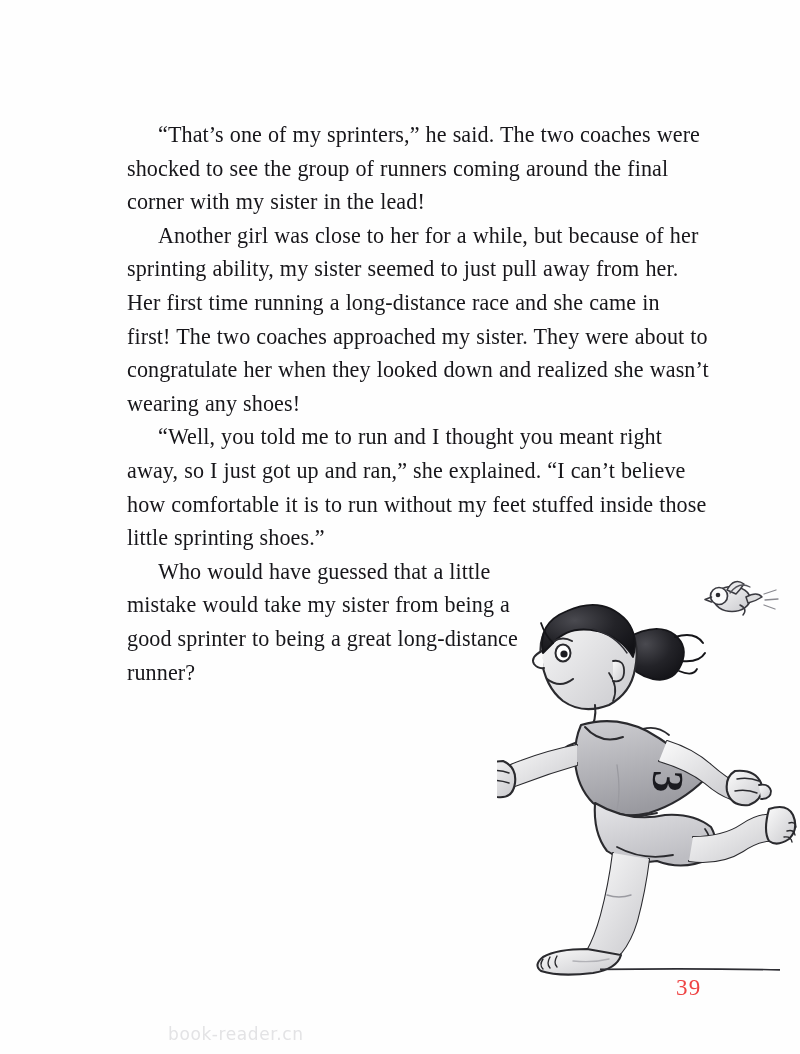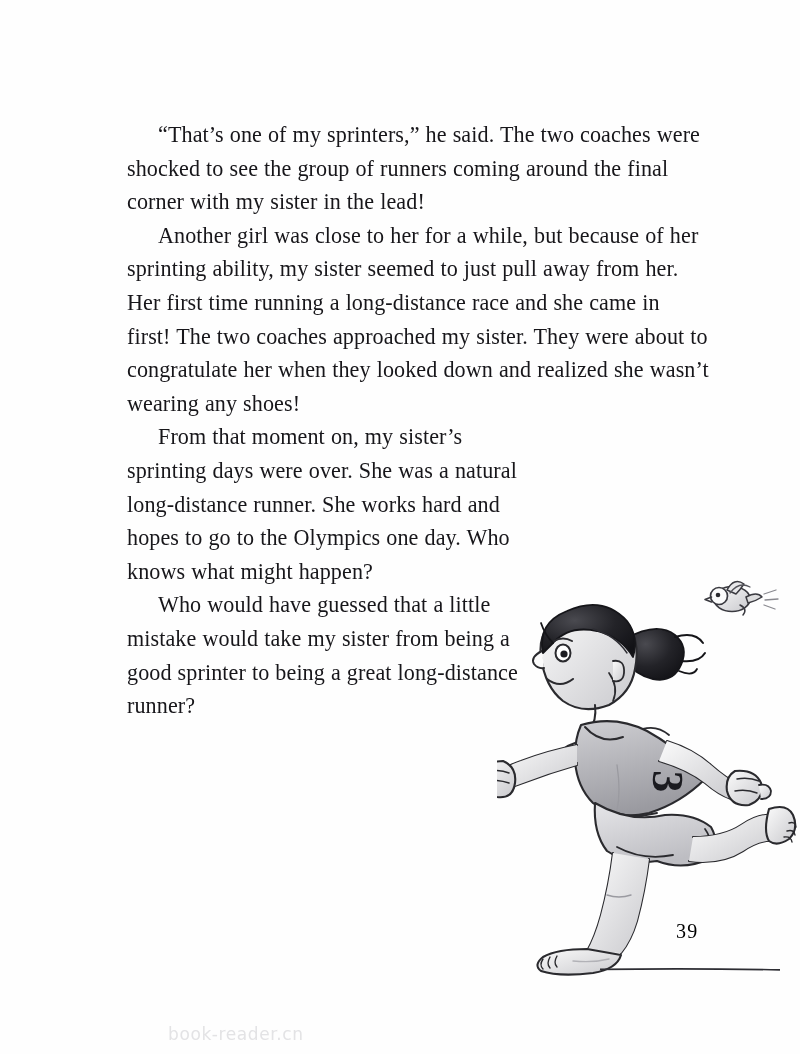--- a/index.html
+++ b/index.html
@@ -40,24 +40,24 @@
     width: 392px;
   }
   .para.narrow-2 {
     width: 400px;
   }
 
   
   .page-number {
     position: absolute;
     left: 676px;
-    top: 921px;
-    font-size: 20px;
+    top: 976px;
+    font-size: 23px;
     line-height: 1;
-    color: #000000;
+    color: #ef4444;
     letter-spacing: 1.2px;
   }
   .ground-line {
     position: absolute;
     left: 600px;
     top: 957px;
     width: 180px;
     height: 3px;
   }
 
@@ -85,21 +85,21 @@
   .illustration svg { display: block; }
 </style>
 </head>
 <body>
 
 <div class="page">
 
   <div class="text-block">
     <p class="para">“That’s one of my sprinters,” he said. The two coaches were shocked to see the group of runners coming around the final corner with my sister in the lead!</p>
     <p class="para">Another girl was close to her for a while, but because of her sprinting ability, my sister seemed to just pull away from her. Her first time running a long-distance race and she came in first! The two coaches approached my sister. They were about to congratulate her when they looked down and realized she wasn’t wearing any shoes!</p>
-    <p class="para narrow">From that moment on, my sister’s sprinting days were over. She was a natural long-distance runner. She works hard and hopes to go to the Olympics one day. Who knows what might happen?</p>
+    <p class="para">“Well, you told me to run and I thought you meant right away, so I just got up and ran,” she explained. “I can’t believe how comfortable it is to run without my feet stuffed inside those little sprinting shoes.”</p>
     <p class="para narrow-2">Who would have guessed that a little mistake would take my sister from being a good sprinter to being a great long-distance runner?</p>
   </div>
 
   <div class="illustration">
     <svg viewBox="0 0 303 420" width="303" height="420" xmlns="http://www.w3.org/2000/svg">
       <defs>
         <linearGradient id="skinShade" x1="0" y1="0" x2="1" y2="1">
           <stop offset="0%" stop-color="#fbfbfb"></stop>
           <stop offset="100%" stop-color="#c9c9cd"></stop>
         </linearGradient>

